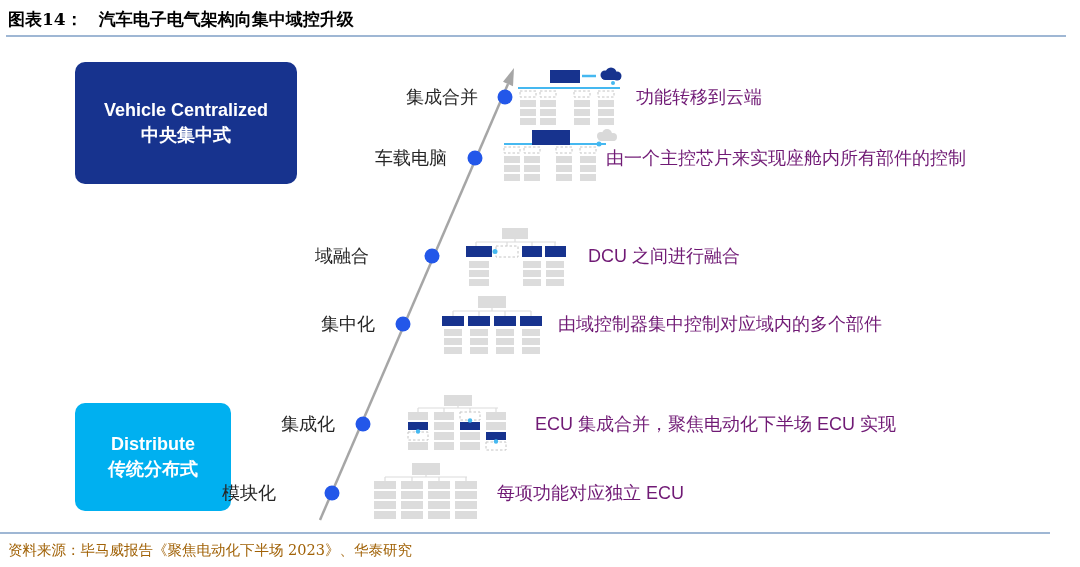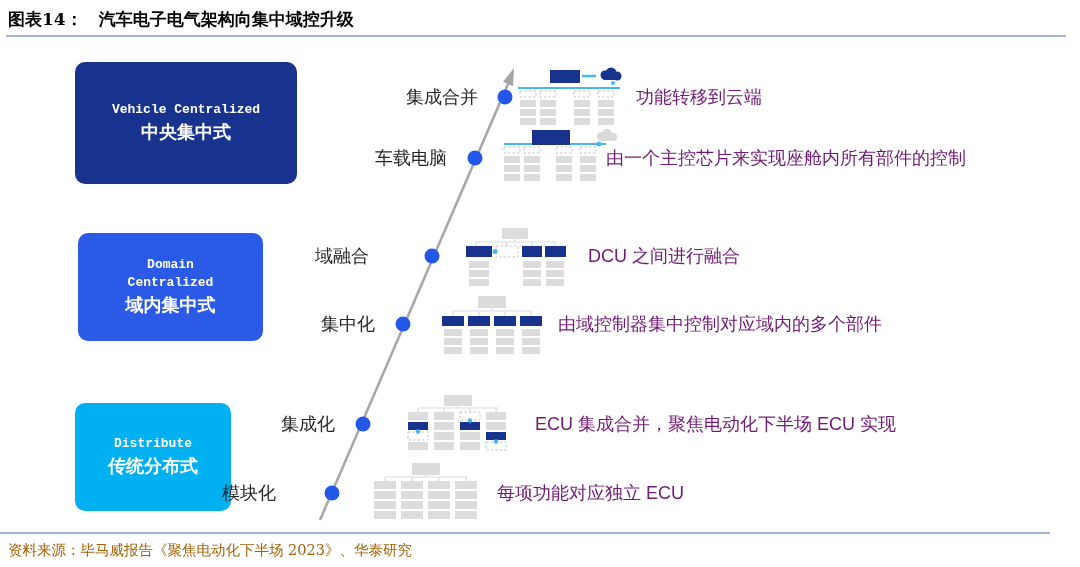--- a/index.html
+++ b/index.html
@@ -14,21 +14,21 @@
 
   
   .rule-bottom { position:absolute; left:0px; right:30px; top:532px; height:2px; background:#9FB7D4; }
   .source-note { position:absolute; left:8px; top:541px; font-family:"DejaVu Serif", serif;
                  font-size:14.5px; color:#a16207; white-space:nowrap; }
 
   
   .stage-box { position:absolute; border-radius:10px; color:#ffffff; display:flex;
                flex-direction:column; align-items:center; justify-content:center;
                text-align:center; font-weight:700; line-height:1.4; }
-  .stage-en { display:block; font-size:13px;font-family:Liberation Mono, monospace; }
+  .stage-en { display:block; font-size:18px; }
   .stage-cn { display:block; font-size:18px; }
   .stage-box.s1 .stage-en { max-width:118px; }
 
   
   .mlabel { position:absolute; transform:translateY(-50%); font-size:18px; color:#262626;
             white-space:nowrap; font-weight:500; }
   .mdesc  { position:absolute; transform:translateY(-50%); font-size:18px; color:#701a75;
             white-space:nowrap; font-weight:400; }
 
   .micon { position:absolute; }
@@ -42,24 +42,20 @@
 <div class="canvas">
 
   <div class="fig-title">
     <span class="t-label">图表14：</span><span>汽车电子电气架构向集中域控升级</span>
   </div>
   <div class="rule-top"></div>
 
   <div class="stage-box s0" style="left: 75px; top: 62px; width: 222px; height: 122px; background: rgb(23, 51, 142);">
     <span class="stage-en">Vehicle Centralized</span>
     <span class="stage-cn">中央集中式</span>
-  </div>
-  <div class="stage-box s1" style="left: 78px; top: 233px; width: 185px; height: 108px; background: rgb(43, 90, 231);">
-    <span class="stage-en">Domain Centralized</span>
-    <span class="stage-cn">域内集中式</span>
   </div>
   <div class="stage-box s2" style="left: 75px; top: 403px; width: 156px; height: 108px; background: rgb(0, 176, 240);">
     <span class="stage-en">Distribute</span>
     <span class="stage-cn">传统分布式</span>
   </div>
 
   <svg class="arrow-layer" width="1080" height="567" viewBox="0 0 1080 567">
     <line x1="320" y1="520" x2="508" y2="84" stroke="#A6A6A6" stroke-width="2.5"></line>
     <polygon points="514,68 513,86.2 503,81.8" fill="#A6A6A6"></polygon>
     <circle cx="505" cy="97" r="7.5" fill="#2357E9"></circle>

